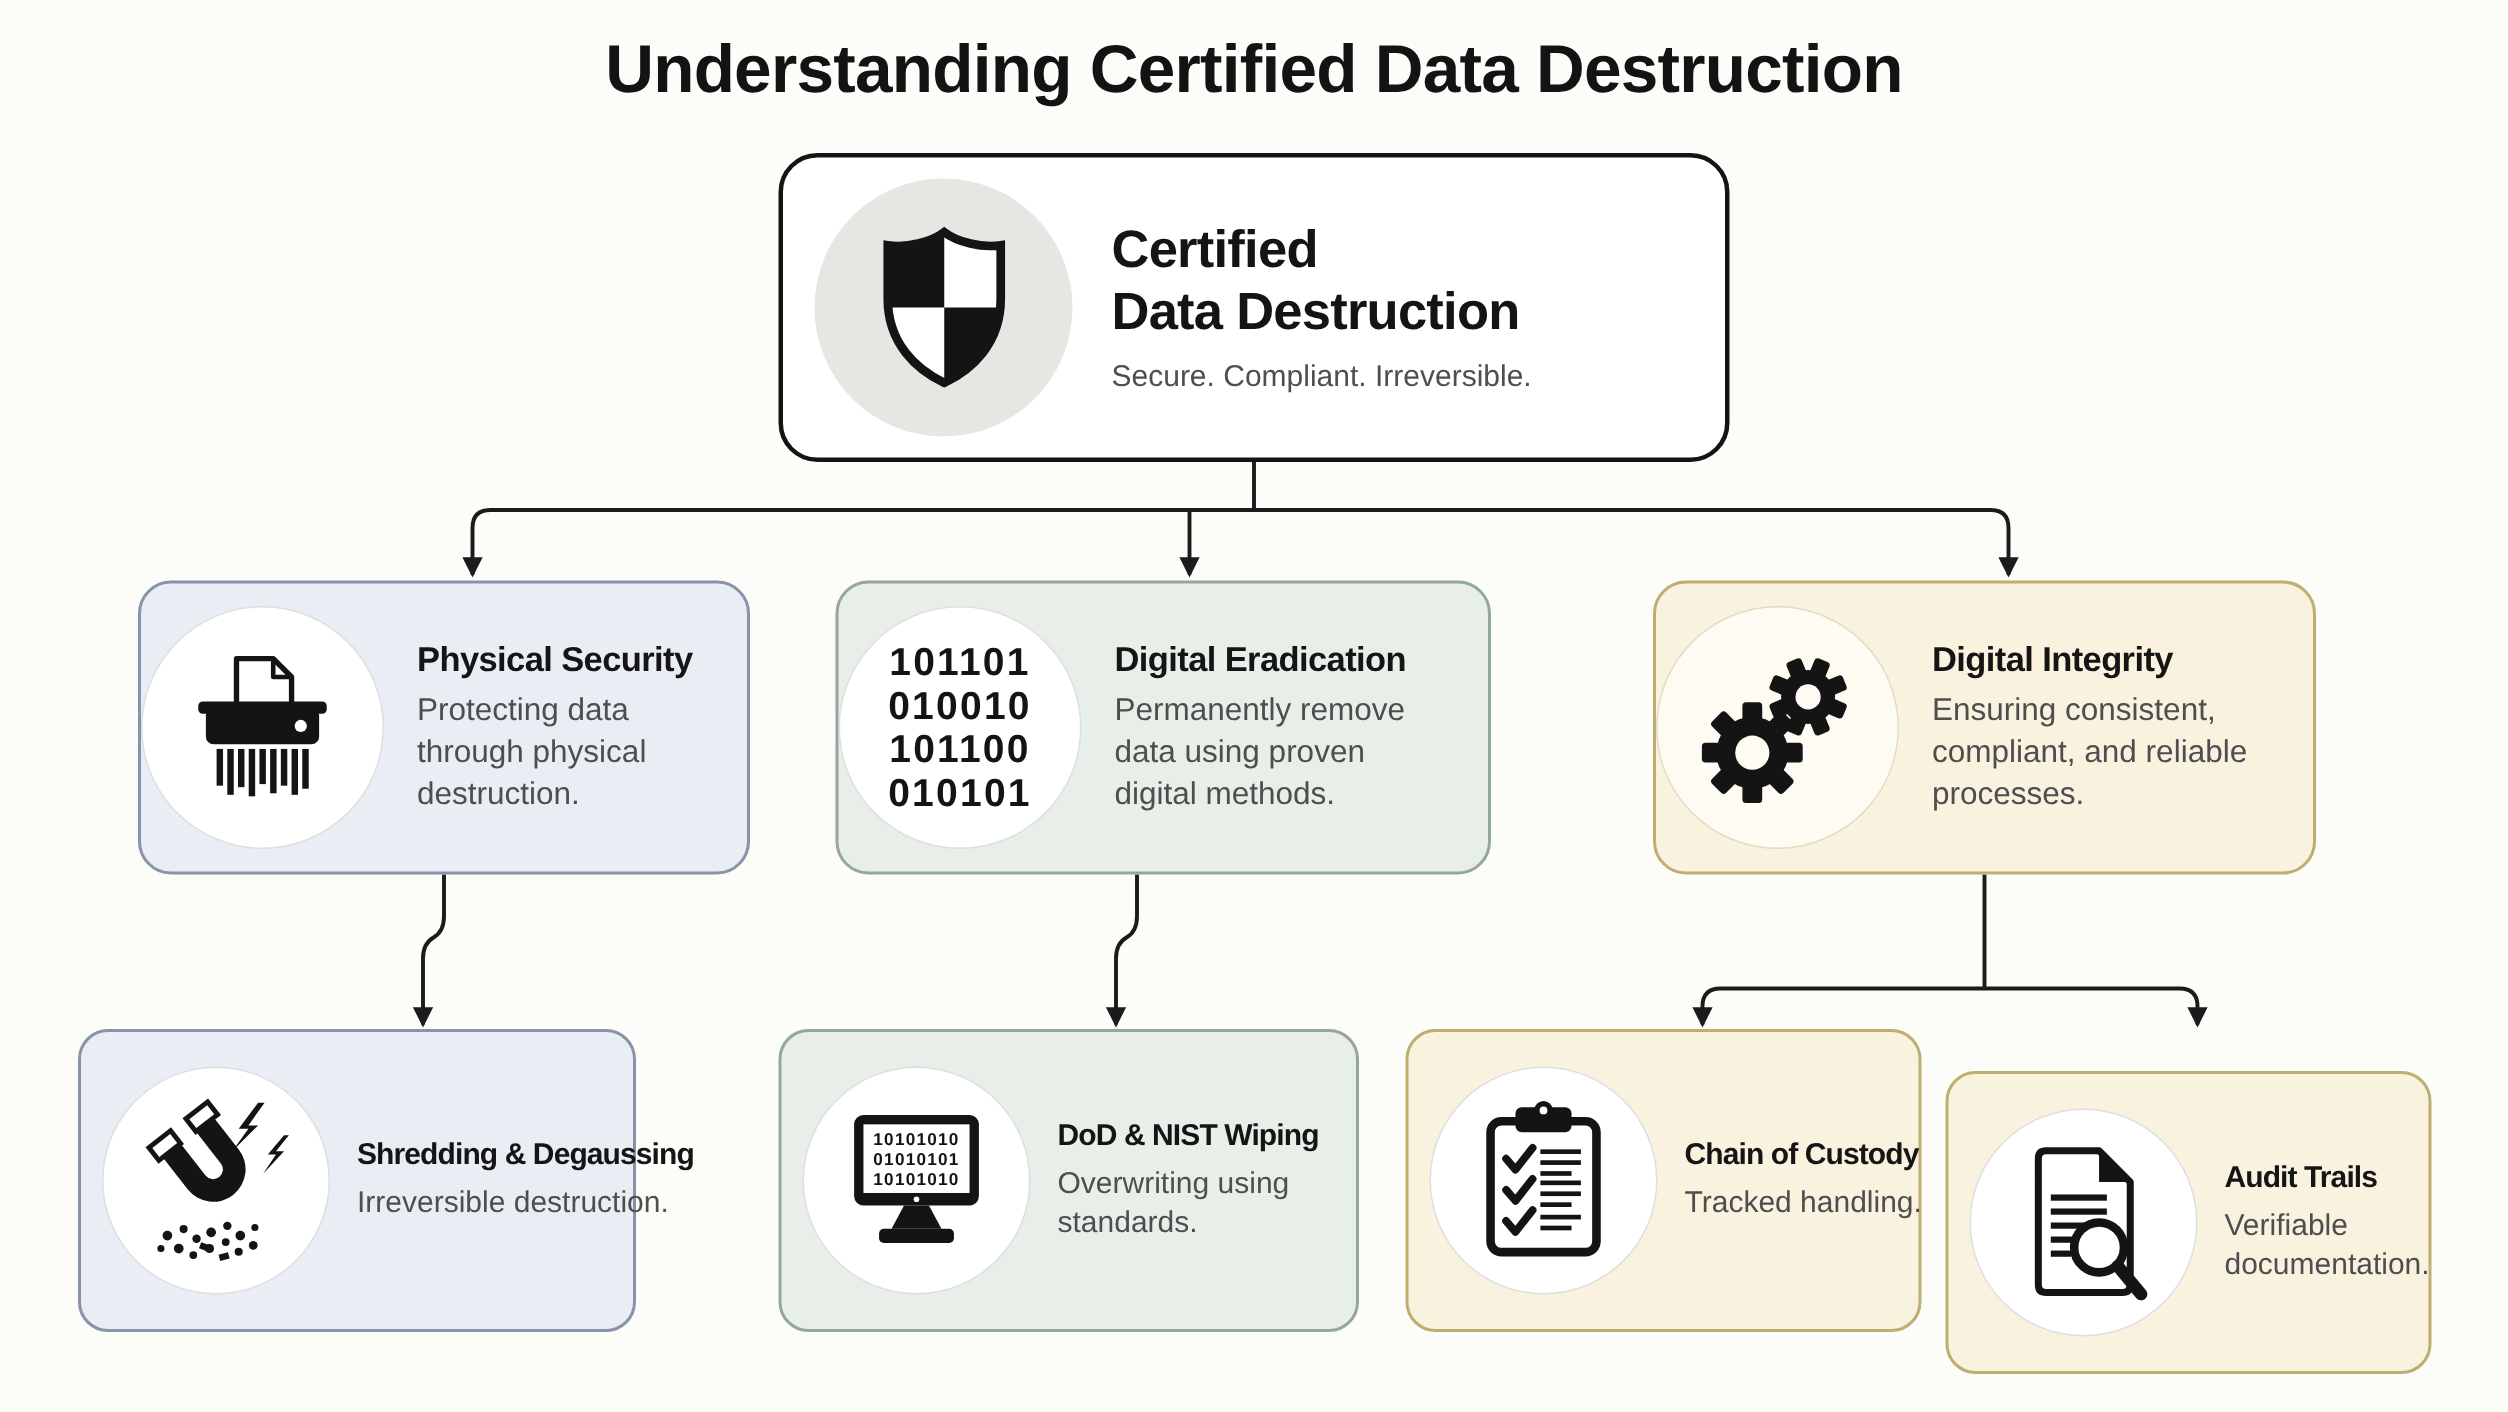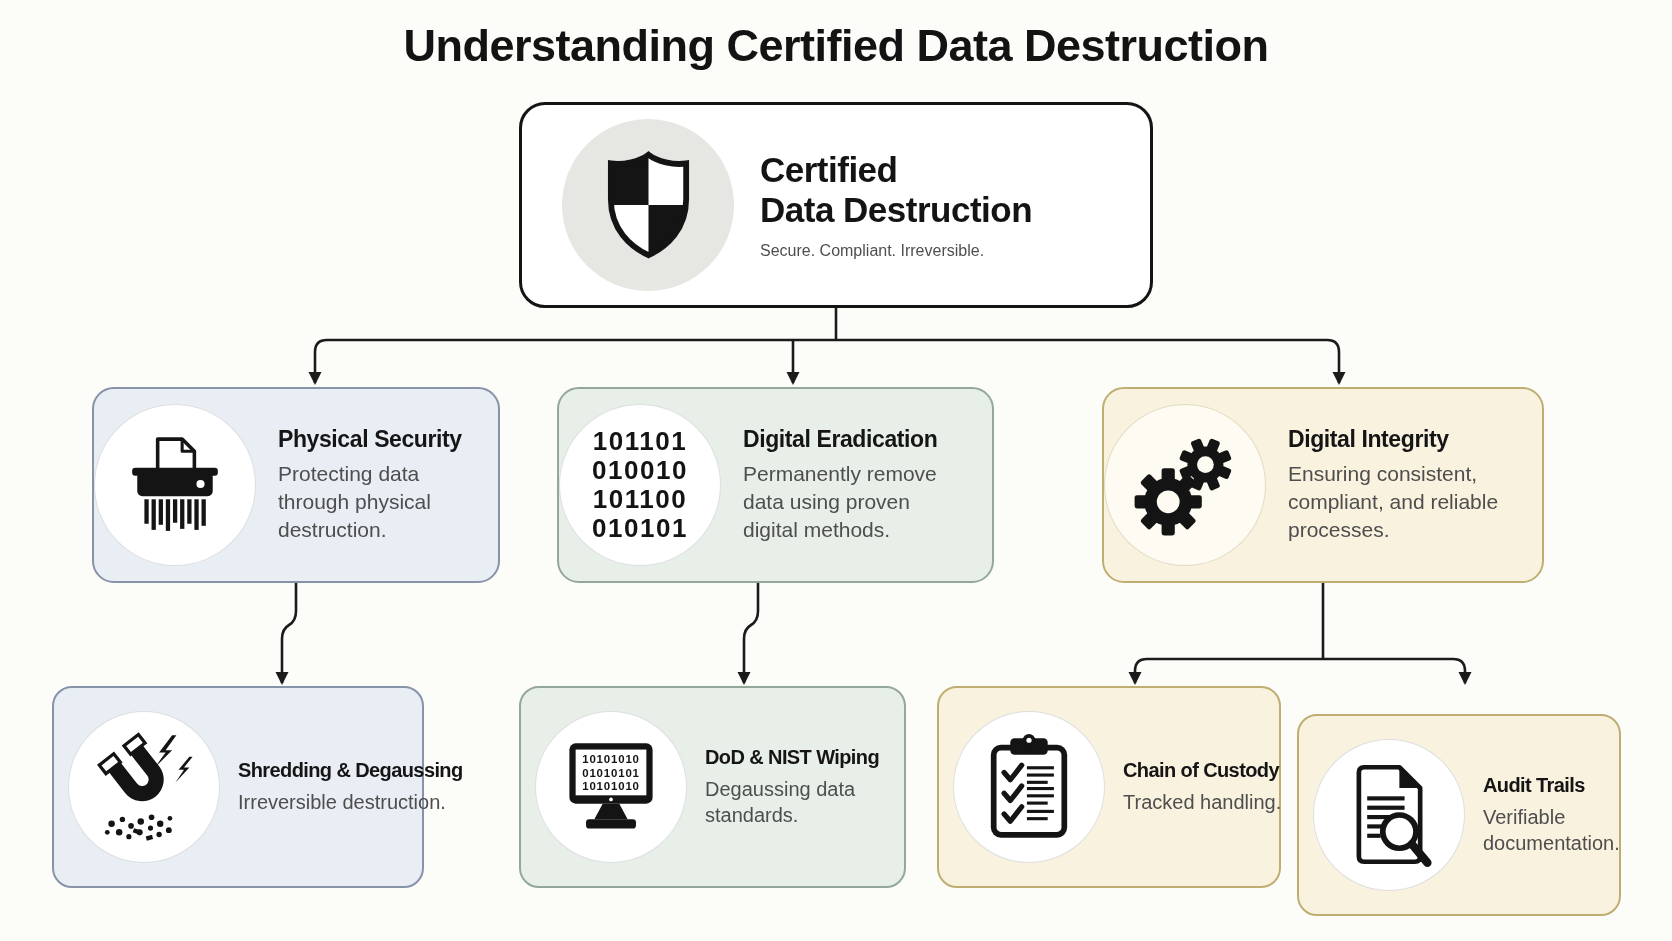--- a/index.html
+++ b/index.html
@@ -4,37 +4,37 @@
 <style>
   html,body{margin:0;padding:0;background:#fcfcf9;}
   .stage{position:relative;width:1672px;height:941px;background:#fcfcf9;
          font-family:"Liberation Sans",sans-serif;overflow:hidden;}
   .page-title{position:absolute;top:20px;left:0;width:100%;text-align:center;
       font-size:45px;font-weight:700;color:#131313;letter-spacing:-0.5px;z-index:1;}
   .wires{position:absolute;left:0;top:0;z-index:0;}
   .card{position:absolute;display:flex;align-items:center;box-sizing:border-box;
         border-radius:22px;z-index:1;}
   .root-card{background:#ffffff;border:3px solid #141414;border-radius:26px;
-        padding-left:40px;gap:26px;}
+        padding-left:21px;gap:26px;}
   .theme-blue {background:#e9edf4;border:2px solid #8793a9;}
   .theme-green{background:#e8efe9;border:2px solid #94a89a;}
   .theme-cream{background:#f9f2df;border:2px solid #bfae72;}
   .mid{gap:22px;}
   .bot{padding-left:14px;gap:18px;border-radius:20px;}
   .badge{border-radius:50%;flex:0 0 auto;display:flex;align-items:center;
          justify-content:center;}
   .badge-gray {background:#e6e6e3;width:172px;height:172px;}
   .badge-white{background:#ffffff;border:1px solid rgba(70,80,95,.18);}
   .badge-cream{background:#fdfbf2;border:1px solid rgba(160,140,80,.28);}
   .mid .badge{width:160px;height:160px;}
   .bot .badge{width:150px;height:150px;}
   .txt{min-width:0;}
   .root-title{font-size:35px;line-height:1.15;font-weight:700;color:#141414;
         letter-spacing:-0.5px;}
-  .root-sub{font-size:16px;color:#4f4f4f;margin-top:12px;white-space:nowrap;}
+  .root-sub{font-size:20px;color:#4f4f4f;margin-top:12px;white-space:nowrap;}
   .card-title{font-weight:700;color:#151515;letter-spacing:-0.4px;}
   .mid .card-title{font-size:23px;white-space:nowrap;}
   .bot .card-title{font-size:20px;white-space:nowrap;letter-spacing:-0.6px;}
   .card-body{color:#4e4e4e;margin-top:7px;}
   .mid .card-body{font-size:21px;line-height:1.32;max-width:215px;}
   .bot .card-body{font-size:20px;line-height:1.3;max-width:175px;}
   .nowrap{white-space:nowrap;}
   .binary-lines{font-size:26px;font-weight:700;letter-spacing:1.5px;
       line-height:1.12;color:#141414;text-align:center;}
   .binary-lines div{white-space:nowrap;}
@@ -217,21 +217,21 @@
           <text x="50" y="36">01010101</text>
           <text x="50" y="49">10101010</text>
         </g>
         <circle cx="50" cy="58" r="1.8" fill="#ffffff"></circle>
         <polygon points="42,62 58,62 66,77 34,77" fill="#141414"></polygon>
         <rect x="26" y="77" width="48" height="9" rx="3" fill="#141414"></rect>
       </svg>
     </div>
     <div class="txt">
       <div class="card-title">DoD &amp; NIST Wiping</div>
-      <div class="card-body">Degaussing data standards.</div>
+      <div class="card-body">Overwriting using standards.</div>
     </div>
   </div>
 
   <div class="card bot theme-cream" style="left:937px;top:686px;width:344px;height:202px;">
     <div class="badge badge-white">
       <svg class="icon" width="104" height="108" viewBox="0 0 100 104">
         <rect x="16" y="14" width="68" height="84" rx="7" fill="#ffffff" stroke="#141414" stroke-width="5.5"></rect>
         <rect x="32" y="5" width="36" height="16" rx="4" fill="#141414"></rect>
         <circle cx="50" cy="7" r="6" fill="#141414"></circle>
         <circle cx="50" cy="7" r="2.5" fill="#ffffff"></circle>

